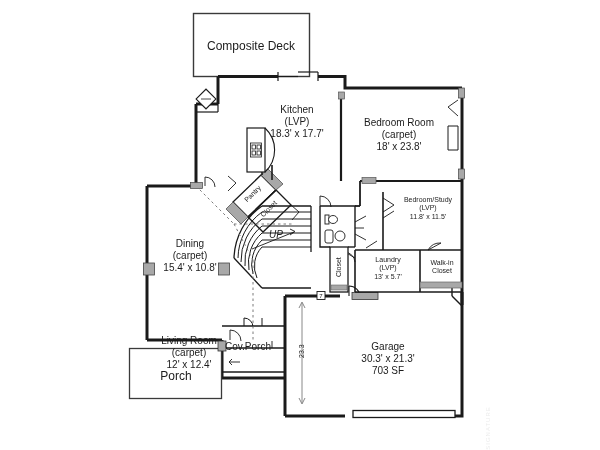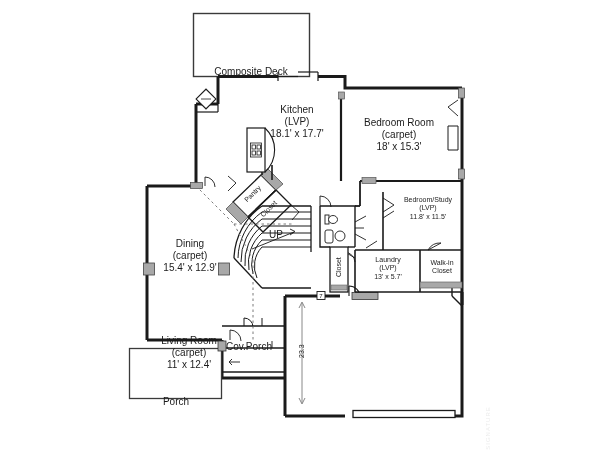--- a/index.html
+++ b/index.html
@@ -33,21 +33,21 @@
     font-family: "Liberation Sans", sans-serif;
     line-height: 1.18;
     white-space: nowrap;
     pointer-events: none;
   }
   .rm-label .ln {
     display: block;
   }
   .sz-7 { font-size: 7px; }
   .sz-75 { font-size: 10px; }
-  .sz-8 { font-size: 10px; margin-top: 27px; }
+  .sz-8 { font-size: 12px; }
   .rot-neg45 {
     transform: rotate(-45deg);
     transform-origin: 50% 50%;
   }
   .rot-90 {
     transform: rotate(-90deg);
     transform-origin: 50% 50%;
   }
   .watermark {
     position: absolute;
@@ -325,80 +325,85 @@
     </g>
   </svg>
 
   <div class="rm-label sz-8" style="left:201px; top:39px; width:100px;">
     <span class="ln">Composite Deck</span>
   </div>
 
   <div class="rm-label sz-75" style="left:252px; top:104px; width:90px;">
     <span class="ln">Kitchen</span>
     <span class="ln">(LVP)</span>
-    <span class="ln">18.1' x 17.7'</span>
+    <span class="ln">18.3' x 17.7'</span>
   </div>
 
   <div class="rm-label sz-75" style="left:354px; top:117px; width:90px;">
     <span class="ln">Bedroom Room</span>
     <span class="ln">(carpet)</span>
-    <span class="ln">18' x 15.3'</span>
+    <span class="ln">18' x 23.8'</span>
   </div>
 
   <div class="rm-label sz-7" style="left:382px; top:196px; width:92px;">
     <span class="ln">Bedroom/Study</span>
     <span class="ln">(LVP)</span>
     <span class="ln">11.8' x 11.5'</span>
   </div>
 
   <div class="rm-label sz-75" style="left:145px; top:210px; width:90px;margin-top:28px;">
     <span class="ln">Dining</span>
     <span class="ln">(carpet)</span>
-    <span class="ln">15.4' x 12.9'</span>
+    <span class="ln">15.4' x 10.8'</span>
   </div>
 
   <div class="rm-label sz-75" style="left:141px; top:292px; width:96px;margin-top:43px;">
     <span class="ln">Living Room</span>
     <span class="ln">(carpet)</span>
-    <span class="ln">11' x 12.4'</span>
+    <span class="ln">12' x 12.4'</span>
   </div>
 
   <div class="rm-label sz-7" style="left:356px; top:256px; width:64px;">
     <span class="ln">Laundry</span>
     <span class="ln">(LVP)</span>
     <span class="ln">13' x 5.7'</span>
   </div>
 
+  <div class="rm-label sz-75" style="left:338px; top:341px; width:100px;">
+    <span class="ln">Garage</span>
+    <span class="ln">30.3' x 21.3'</span>
+    <span class="ln">703 SF</span>
+  </div>
 
   <div class="rm-label sz-7" style="left:421px; top:259px; width:42px;">
     <span class="ln">Walk-in</span>
     <span class="ln">Closet</span>
   </div>
 
-  <div class="rm-label sz-75" style="left:211px; top:341px; width:76px;">
+  <div class="rm-label sz-75" style="left:225px; top:341px; width:40px;">
     <span class="ln">Cov.Porch</span>
   </div>
 
   <div class="rm-label sz-8" style="left:145px; top:369px; width:62px;">
     <span class="ln">Porch</span>
   </div>
 
   <div class="rm-label sz-7 rot-neg45" style="left:233px; top:190px; width:40px;">
     <span class="ln">Pantry</span>
   </div>
 
   <div class="rm-label sz-7 rot-neg45" style="left:249px; top:205px; width:40px;">
     <span class="ln">Closet</span>
   </div>
 
   <div class="rm-label sz-7 rot-90" style="left:319px; top:263px; width:40px;">
     <span class="ln">Closet</span>
   </div>
 
-  <div class="rm-label sz-75" style="left:265px; top:229px; width:22px; font-weight:normal;">
+  <div class="rm-label sz-75" style="left:265px; top:229px; width:22px; font-weight:normal;font-style:italic;">
     <span class="ln">UP</span>
   </div>
 
   <div class="rm-label sz-7 rot-90" style="left:287px; top:347px; width:30px;">
     <span class="ln">23.3</span>
   </div>
 
   <div class="watermark" style="left:466px; top:425px;">SIGNATURE</div>
 
 </div>

